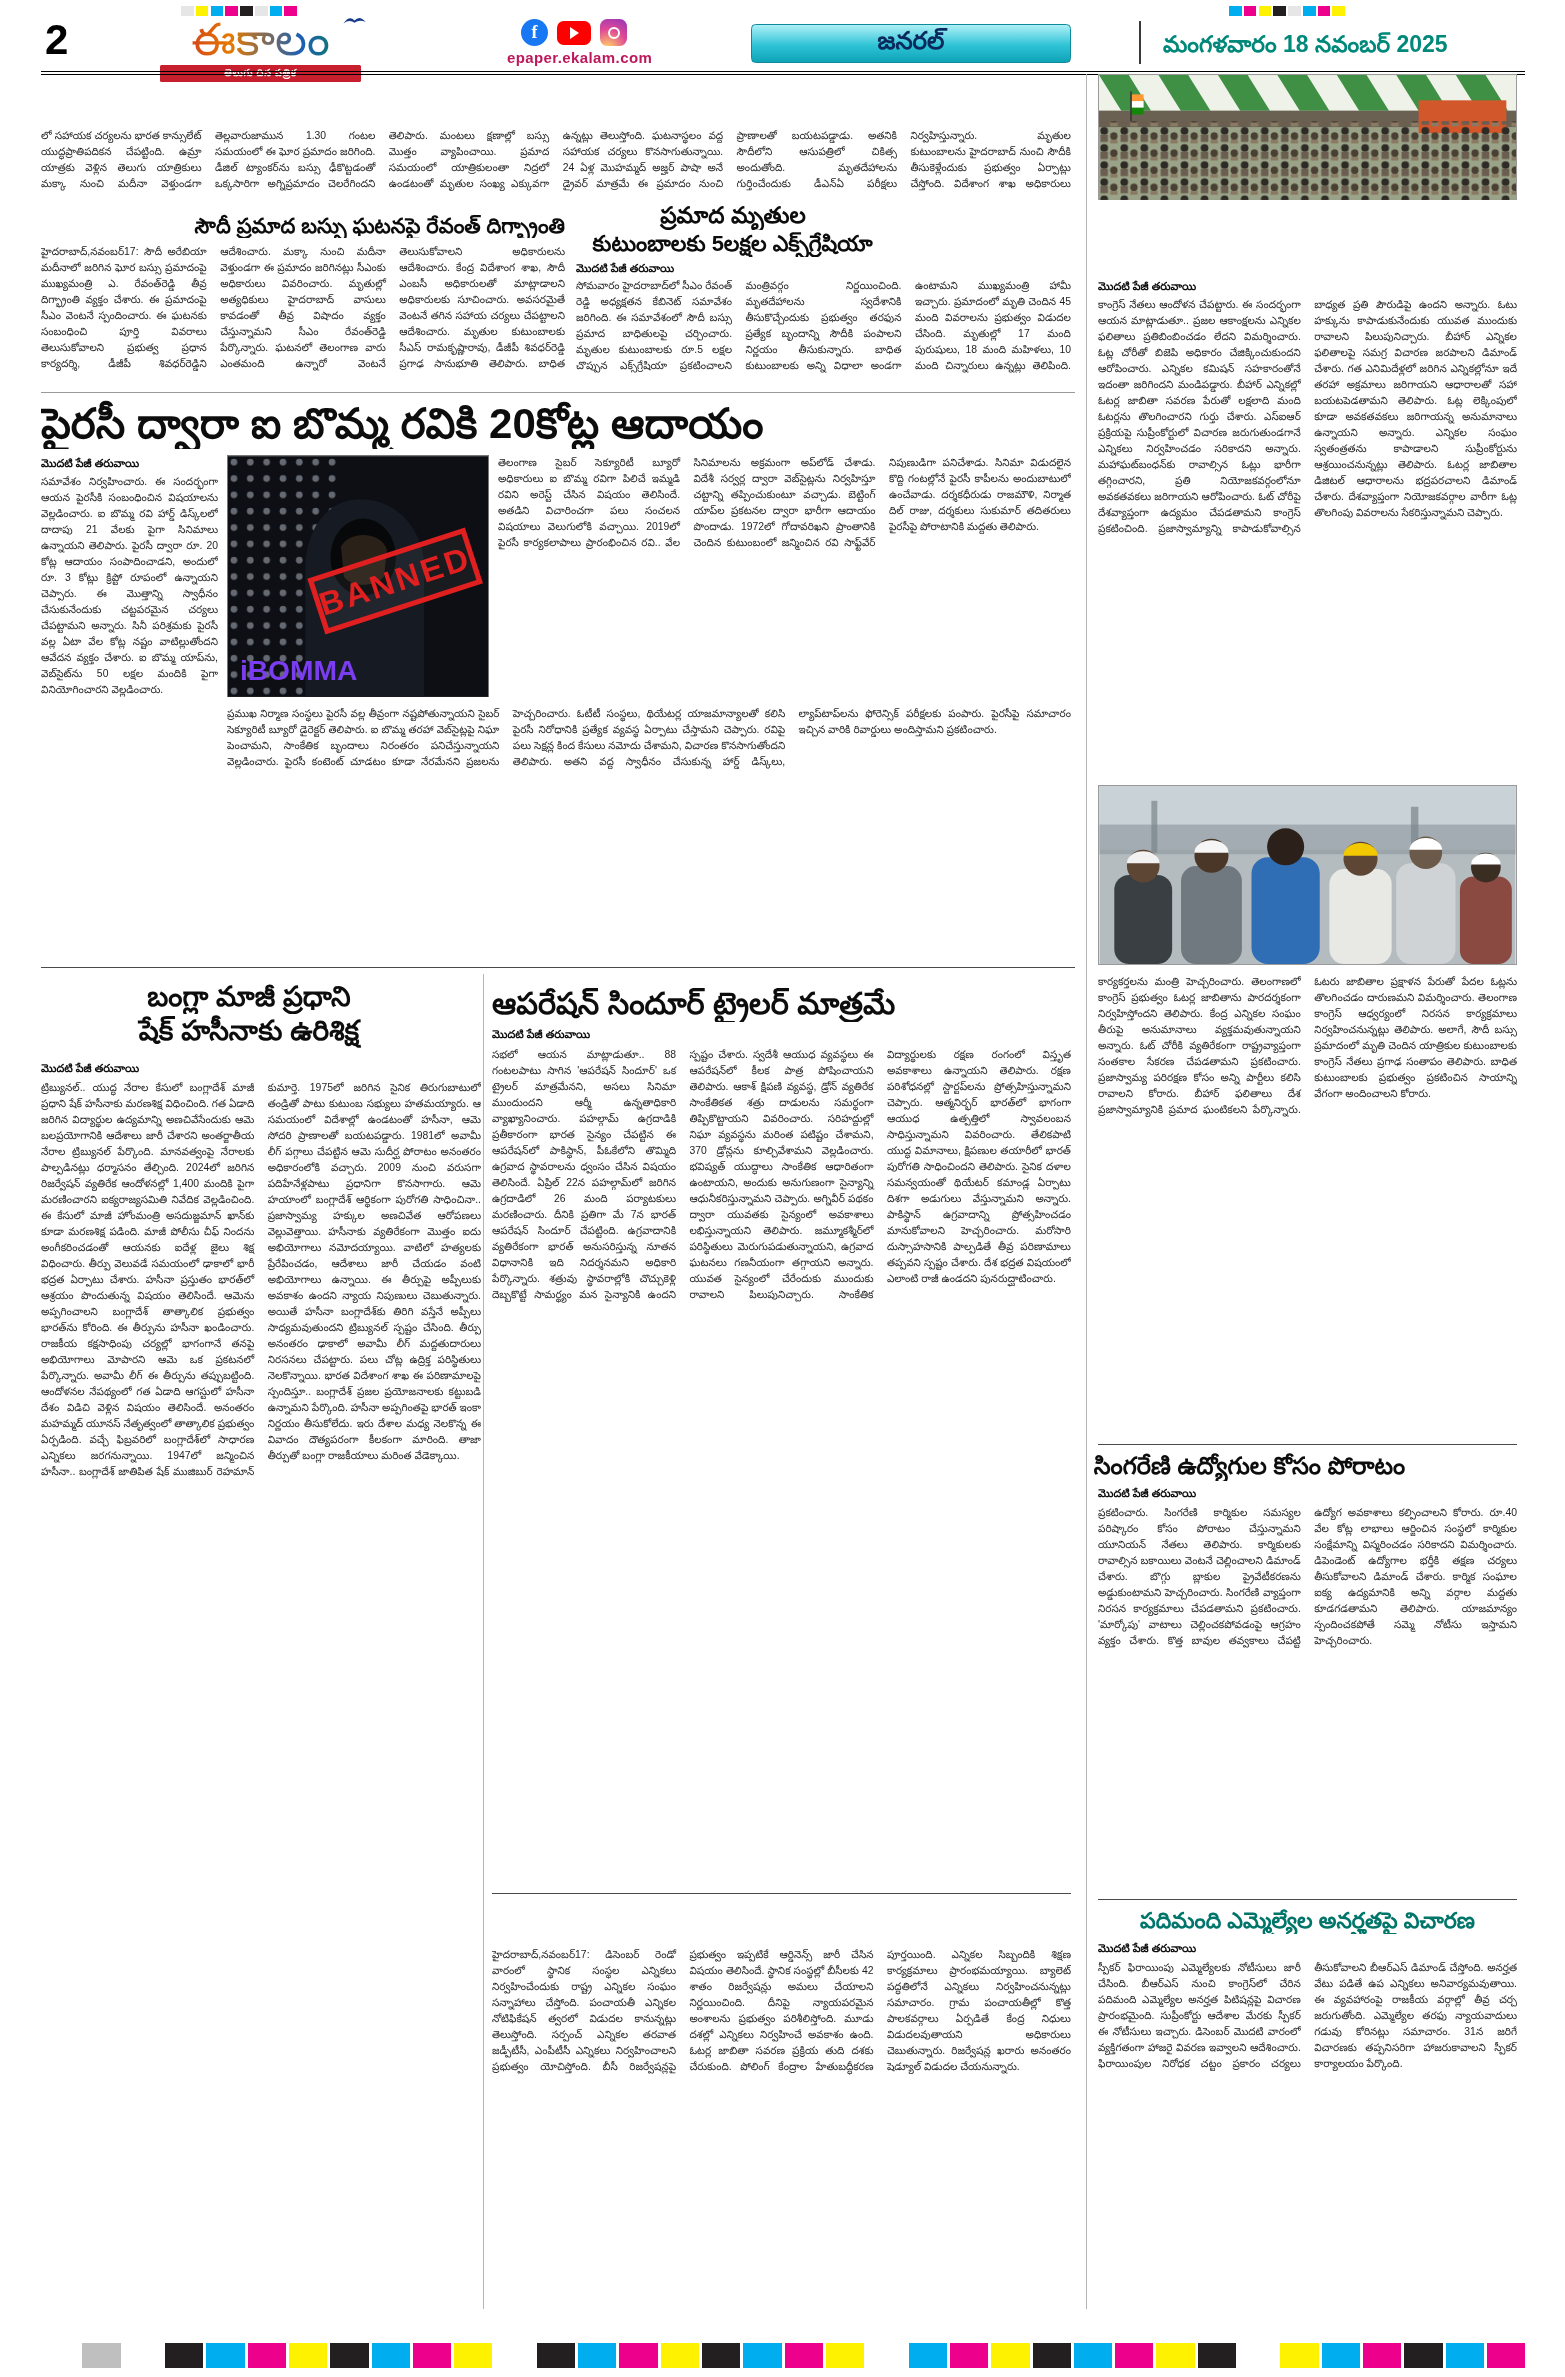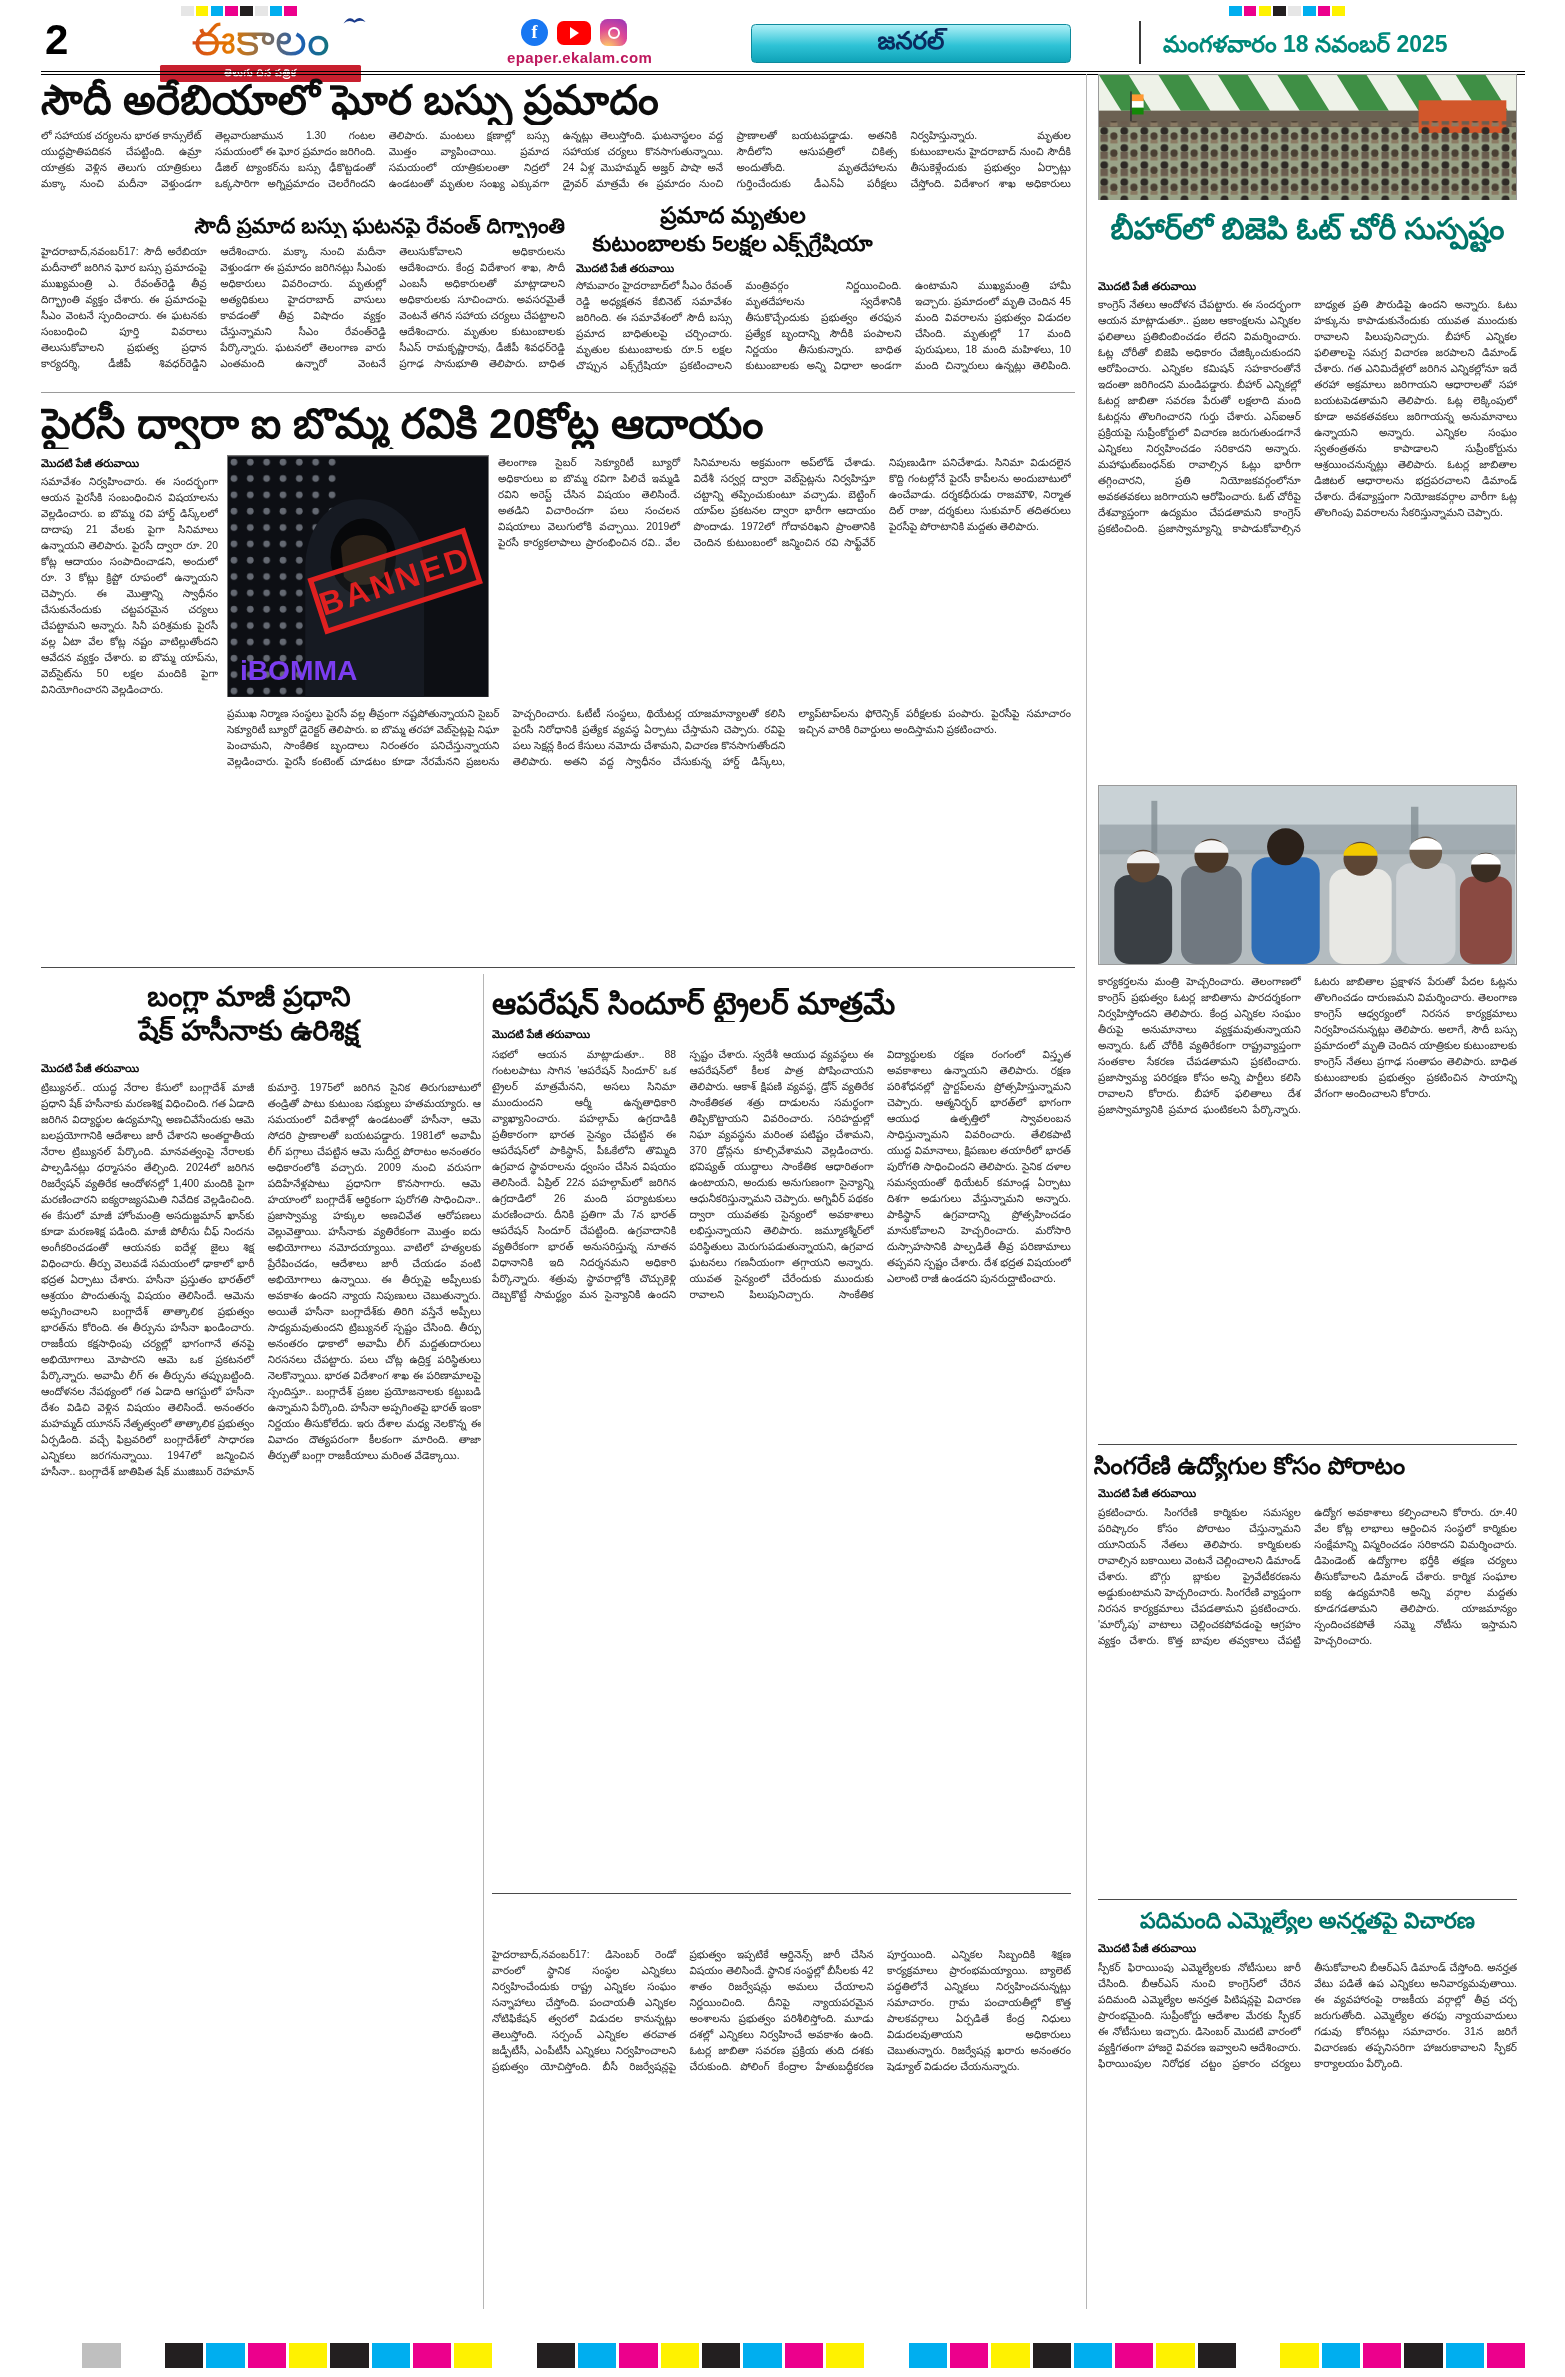--- a/index.html
+++ b/index.html
@@ -155,21 +155,20 @@
         <span class="lens"></span>
       </span>
   </div>
   <div id="website" class="abs">epaper.ekalam.com</div>
 
   <div id="badge" class="abs">జనరల్</div>
   <div id="hdivider" class="abs"></div>
   <div id="date" class="abs">మంగళవారం 18 నవంబర్ 2025</div>
   <div id="head-rule" class="abs"></div>
 
-  <h1 id="hl-main" class="hl nowrap">సౌదీ అరేబియాలో ఘోర బస్సు ప్రమాదం</h1>
   <div id="body-main" class="body">లో సహాయక చర్యలను భారత కాన్సులేట్ యుద్ధప్రాతిపదికన చేపట్టింది. ఉమ్రా యాత్రకు వెళ్లిన తెలుగు యాత్రికులు మక్కా నుంచి మదీనా వెళ్తుండగా తెల్లవారుజామున 1.30 గంటల సమయంలో ఈ ఘోర ప్రమాదం జరిగింది. డీజిల్ ట్యాంకర్‌ను బస్సు ఢీకొట్టడంతో ఒక్కసారిగా అగ్నిప్రమాదం చెలరేగిందని తెలిపారు. మంటలు క్షణాల్లో బస్సు మొత్తం వ్యాపించాయి. ప్రమాద సమయంలో యాత్రికులంతా నిద్రలో ఉండటంతో మృతుల సంఖ్య ఎక్కువగా ఉన్నట్లు తెలుస్తోంది. ఘటనాస్థలం వద్ద సహాయక చర్యలు కొనసాగుతున్నాయి. 24 ఏళ్ల మొహమ్మద్ అజ్హర్ పాషా అనే డ్రైవర్ మాత్రమే ఈ ప్రమాదం నుంచి ప్రాణాలతో బయటపడ్డాడు. అతనికి సౌదీలోని ఆసుపత్రిలో చికిత్స అందుతోంది. మృతదేహాలను గుర్తించేందుకు డీఎన్ఏ పరీక్షలు నిర్వహిస్తున్నారు. మృతుల కుటుంబాలను హైదరాబాద్ నుంచి సౌదీకి తీసుకెళ్లేందుకు ప్రభుత్వం ఏర్పాట్లు చేస్తోంది. విదేశాంగ శాఖ అధికారులు సౌదీ అధికారులతో నిరంతరం సంప్రదింపులు జరుపుతున్నారని ప్రభుత్వం తెలిపింది.</div>
 
   <div id="photo-crowd" class="abs">
     <svg width="417" height="125" viewBox="0 0 561 168">
       <rect width="561" height="168" fill="#9aa388"></rect>
       <g>
         <rect x="0" y="0" width="561" height="48" fill="#eef2e8"></rect>
         <g fill="#3f8f45">
           <polygon points="0,0 40,0 70,48 30,48"></polygon>
             <polygon points="80,0 120,0 150,48 110,48"></polygon>
@@ -201,21 +200,20 @@
   </div>
 
   <h2 id="hl-revanth" class="hl nowrap">సౌదీ ప్రమాద బస్సు ఘటనపై రేవంత్ దిగ్భ్రాంతి</h2>
   <div id="body-revanth" class="body">హైదరాబాద్,నవంబర్17: సౌదీ అరేబియా మదీనాలో జరిగిన ఘోర బస్సు ప్రమాదంపై ముఖ్యమంత్రి ఎ. రేవంత్‌రెడ్డి తీవ్ర దిగ్భ్రాంతి వ్యక్తం చేశారు. ఈ ప్రమాదంపై సీఎం వెంటనే స్పందించారు. ఈ ఘటనకు సంబంధించి పూర్తి వివరాలు తెలుసుకోవాలని ప్రభుత్వ ప్రధాన కార్యదర్శి, డీజీపీ శివధర్‌రెడ్డిని ఆదేశించారు. మక్కా నుంచి మదీనా వెళ్తుండగా ఈ ప్రమాదం జరిగినట్లు సీఎంకు అధికారులు వివరించారు. మృతుల్లో అత్యధికులు హైదరాబాద్ వాసులు కావడంతో తీవ్ర విషాదం వ్యక్తం చేస్తున్నామని సీఎం రేవంత్‌రెడ్డి పేర్కొన్నారు. ఘటనలో తెలంగాణ వారు ఎంతమంది ఉన్నారో వెంటనే తెలుసుకోవాలని అధికారులను ఆదేశించారు. కేంద్ర విదేశాంగ శాఖ, సౌదీ ఎంబసీ అధికారులతో మాట్లాడాలని అధికారులకు సూచించారు. అవసరమైతే వెంటనే తగిన సహాయ చర్యలు చేపట్టాలని ఆదేశించారు. మృతుల కుటుంబాలకు సీఎస్ రామకృష్ణారావు, డీజీపీ శివధర్‌రెడ్డి ప్రగాఢ సానుభూతి తెలిపారు. బాధిత కుటుంబాలకు అండగా ఉంటామని భరోసా ఇచ్చారు. సమాచారం కోసం హెల్ప్‌లైన్ నంబర్లు 91 79979 59754, 791 99129 19545 ఏర్పాటు చేశామని, ఈ నంబర్లలో సంప్రదించాలని రేవంత్‌రెడ్డి సూచించారు.</div>
 
   <h2 id="hl-exgratia1" class="hl nowrap">ప్రమాద మృతుల</h2>
   <h2 id="hl-exgratia2" class="hl nowrap">కుటుంబాలకు 5లక్షల ఎక్స్‌గ్రేషియా</h2>
   <div id="byline-exgratia" class="byline">మొదటి పేజీ తరువాయి</div>
   <div id="body-exgratia" class="body">సోమవారం హైదరాబాద్‌లో సీఎం రేవంత్ రెడ్డి అధ్యక్షతన కేబినెట్ సమావేశం జరిగింది. ఈ సమావేశంలో సౌదీ బస్సు ప్రమాద బాధితులపై చర్చించారు. మృతుల కుటుంబాలకు రూ.5 లక్షల చొప్పున ఎక్స్‌గ్రేషియా ప్రకటించాలని మంత్రివర్గం నిర్ణయించింది. మృతదేహాలను స్వదేశానికి తీసుకొచ్చేందుకు ప్రభుత్వం తరఫున ప్రత్యేక బృందాన్ని సౌదీకి పంపాలని నిర్ణయం తీసుకున్నారు. బాధిత కుటుంబాలకు అన్ని విధాలా అండగా ఉంటామని ముఖ్యమంత్రి హామీ ఇచ్చారు. ప్రమాదంలో మృతి చెందిన 45 మంది వివరాలను ప్రభుత్వం విడుదల చేసింది. మృతుల్లో 17 మంది పురుషులు, 18 మంది మహిళలు, 10 మంది చిన్నారులు ఉన్నట్లు తెలిపింది. హైదరాబాద్‌కు చెందిన 18 మంది ఒకే కుటుంబానికి చెందిన వారు ఉన్నట్లు నిర్ధారించారు.</div>
 
-  <h2 id="hl-bihar" class="hl hl-teal">బీహార్‌లో బిజెపి ఓట్ చోరీ సుస్పష్టం</h2>
   <div id="byline-bihar" class="byline">మొదటి పేజీ తరువాయి</div>
   <div id="body-bihar" class="body">కాంగ్రెస్ నేతలు ఆందోళన చేపట్టారు. ఈ సందర్భంగా ఆయన మాట్లాడుతూ.. ప్రజల ఆకాంక్షలను ఎన్నికల ఫలితాలు ప్రతిబింబించడం లేదని విమర్శించారు. ఓట్ల చోరీతో బిజెపి అధికారం చేజిక్కించుకుందని ఆరోపించారు. ఎన్నికల కమిషన్ సహకారంతోనే ఇదంతా జరిగిందని మండిపడ్డారు. బీహార్ ఎన్నికల్లో ఓటర్ల జాబితా సవరణ పేరుతో లక్షలాది మంది ఓటర్లను తొలగించారని గుర్తు చేశారు. ఎస్ఐఆర్ ప్రక్రియపై సుప్రీంకోర్టులో విచారణ జరుగుతుండగానే ఎన్నికలు నిర్వహించడం సరికాదని అన్నారు. మహాఘట్‌బంధన్‌కు రావాల్సిన ఓట్లు భారీగా తగ్గించారని, ప్రతి నియోజకవర్గంలోనూ అవకతవకలు జరిగాయని ఆరోపించారు. ఓట్ చోరీపై దేశవ్యాప్తంగా ఉద్యమం చేపడతామని కాంగ్రెస్ ప్రకటించింది. ప్రజాస్వామ్యాన్ని కాపాడుకోవాల్సిన బాధ్యత ప్రతి పౌరుడిపై ఉందని అన్నారు. ఓటు హక్కును కాపాడుకునేందుకు యువత ముందుకు రావాలని పిలుపునిచ్చారు. బీహార్ ఎన్నికల ఫలితాలపై సమగ్ర విచారణ జరపాలని డిమాండ్ చేశారు. గత ఎనిమిదేళ్లలో జరిగిన ఎన్నికల్లోనూ ఇదే తరహా అక్రమాలు జరిగాయని ఆధారాలతో సహా బయటపెడతామని తెలిపారు. ఓట్ల లెక్కింపులో కూడా అవకతవకలు జరిగాయన్న అనుమానాలు ఉన్నాయని అన్నారు. ఎన్నికల సంఘం స్వతంత్రతను కాపాడాలని సుప్రీంకోర్టును ఆశ్రయించనున్నట్లు తెలిపారు. ఓటర్ల జాబితాల డిజిటల్ ఆధారాలను భద్రపరచాలని డిమాండ్ చేశారు. దేశవ్యాప్తంగా నియోజకవర్గాల వారీగా ఓట్ల తొలగింపు వివరాలను సేకరిస్తున్నామని చెప్పారు.</div>
 
   <div id="photo-workers" class="abs">
     <svg width="417" height="178" viewBox="0 0 561 240">
       <rect width="561" height="240" fill="#b4bcc0"></rect>
       <rect width="561" height="86" fill="#c9d2d6"></rect>
       <rect x="0" y="52" width="561" height="40" fill="#8d989e" opacity="0.65"></rect>
       <rect x="70" y="20" width="8" height="70" fill="#7b868c" opacity="0.7"></rect>
       <rect x="420" y="28" width="10" height="62" fill="#7b868c" opacity="0.7"></rect>

